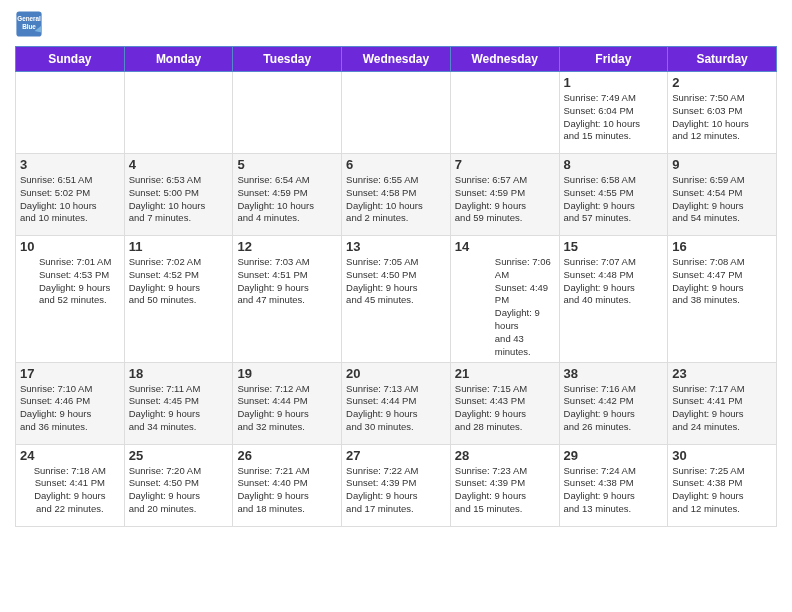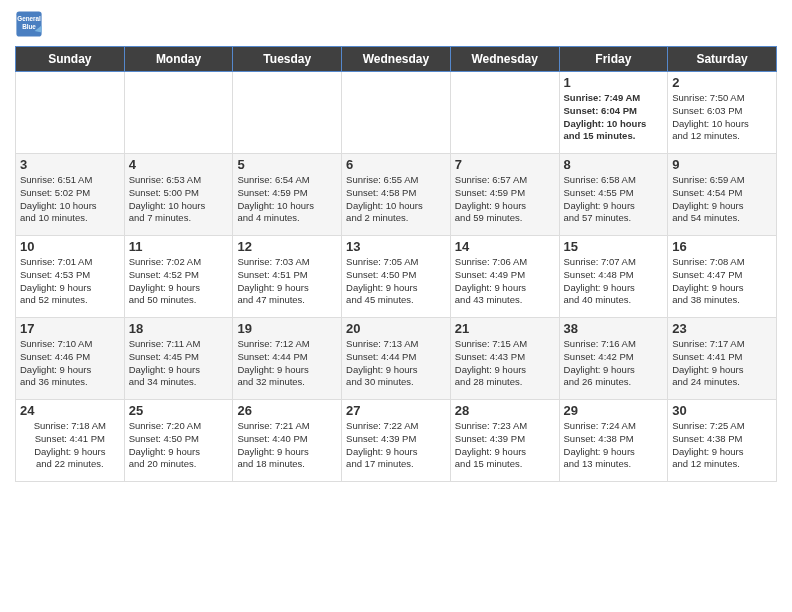--- a/index.html
+++ b/index.html
@@ -46,21 +46,21 @@
     .location {
       font-size: 14px;
       color: #555;
     }
     table {
       width: 100%;
       border-collapse: collapse;
       table-layout: fixed;
     }
     .day-header {
-      background-color: #404040;
+      background-color: #6d28d9;
       color: #fff;
       text-align: center;
       padding: 5px 4px;
       font-size: 12px;
       font-weight: bold;
       border: 1px solid #5588cc;
     }
     td {
       border: 1px solid #ddd;
       vertical-align: top;
@@ -127,21 +127,21 @@
     </thead>
     <tbody id="calendar-body">
     <tr>
           <td class="empty"></td>
           <td class="empty"></td>
           <td class="empty"></td>
           <td class="empty"></td>
           <td class="empty"></td>
           <td>
             <span class="day-num">1</span>
-            <div class="day-info" style="white-space: pre-line; font-weight: bold;">Sunrise: 7:49 AM
+            <div class="day-info" style="white-space: pre-line;">Sunrise: 7:49 AM
 Sunset: 6:04 PM
 Daylight: 10 hours
 and 15 minutes.</div>
           </td>
           <td>
             <span class="day-num">2</span>
             <div class="day-info" style="white-space: pre-line;">Sunrise: 7:50 AM
 Sunset: 6:03 PM
 Daylight: 10 hours
 and 12 minutes.</div>
@@ -194,21 +194,21 @@
             <span class="day-num">9</span>
             <div class="day-info" style="white-space: pre-line;">Sunrise: 6:59 AM
 Sunset: 4:54 PM
 Daylight: 9 hours
 and 54 minutes.</div>
           </td>
         </tr>
         <tr>
           <td>
             <span class="day-num">10</span>
-            <div class="day-info" style="white-space: pre-line;">Sunrise: 7:01 AM
+            <div class="day-info" style="white-space: pre-line; margin-left: 19px;">Sunrise: 7:01 AM
 Sunset: 4:53 PM
 Daylight: 9 hours
 and 52 minutes.</div>
           </td>
           <td>
             <span class="day-num">11</span>
             <div class="day-info" style="white-space: pre-line;">Sunrise: 7:02 AM
 Sunset: 4:52 PM
 Daylight: 9 hours
 and 50 minutes.</div>
@@ -222,21 +222,21 @@
           </td>
           <td>
             <span class="day-num">13</span>
             <div class="day-info" style="white-space: pre-line;">Sunrise: 7:05 AM
 Sunset: 4:50 PM
 Daylight: 9 hours
 and 45 minutes.</div>
           </td>
           <td>
             <span class="day-num">14</span>
-            <div class="day-info" style="white-space: pre-line;">Sunrise: 7:06 AM
+            <div class="day-info" style="white-space: pre-line; margin-left: 40px;">Sunrise: 7:06 AM
 Sunset: 4:49 PM
 Daylight: 9 hours
 and 43 minutes.</div>
           </td>
           <td>
             <span class="day-num">15</span>
             <div class="day-info" style="white-space: pre-line;">Sunrise: 7:07 AM
 Sunset: 4:48 PM
 Daylight: 9 hours
 and 40 minutes.</div>

